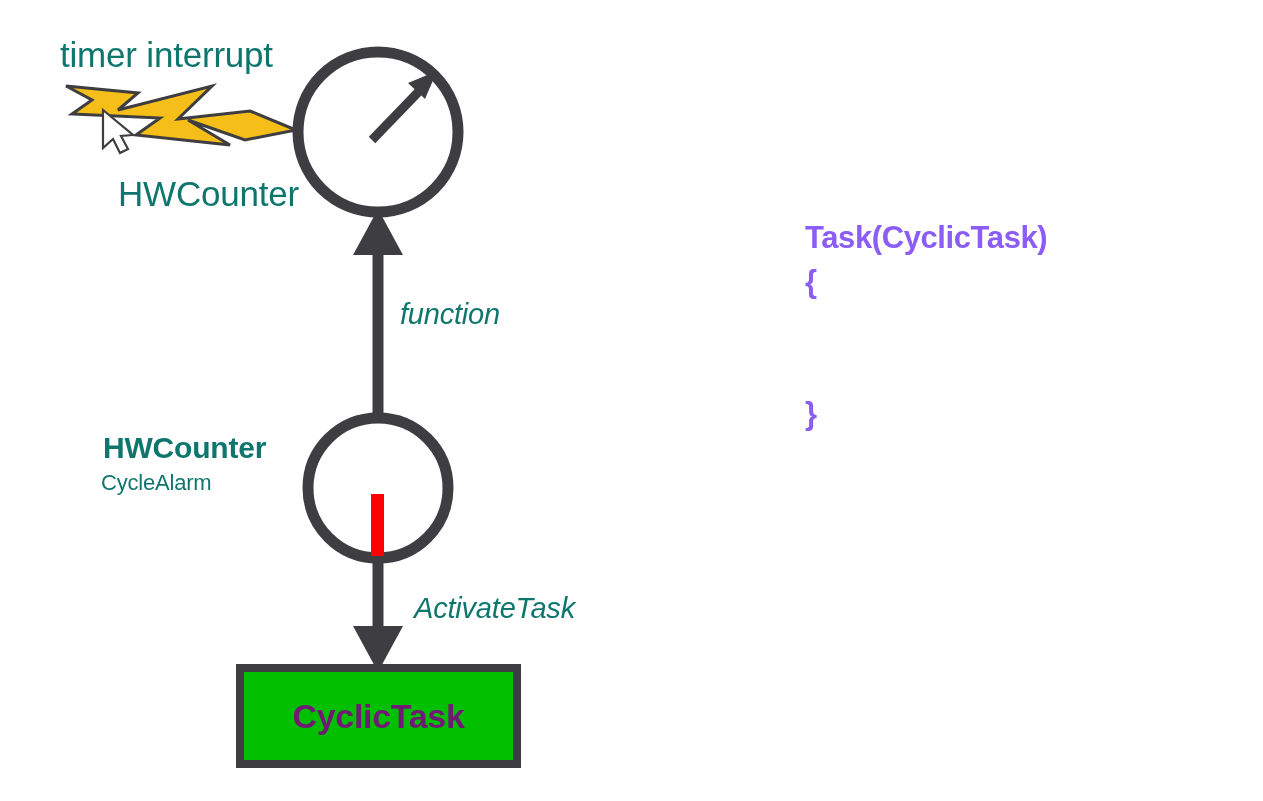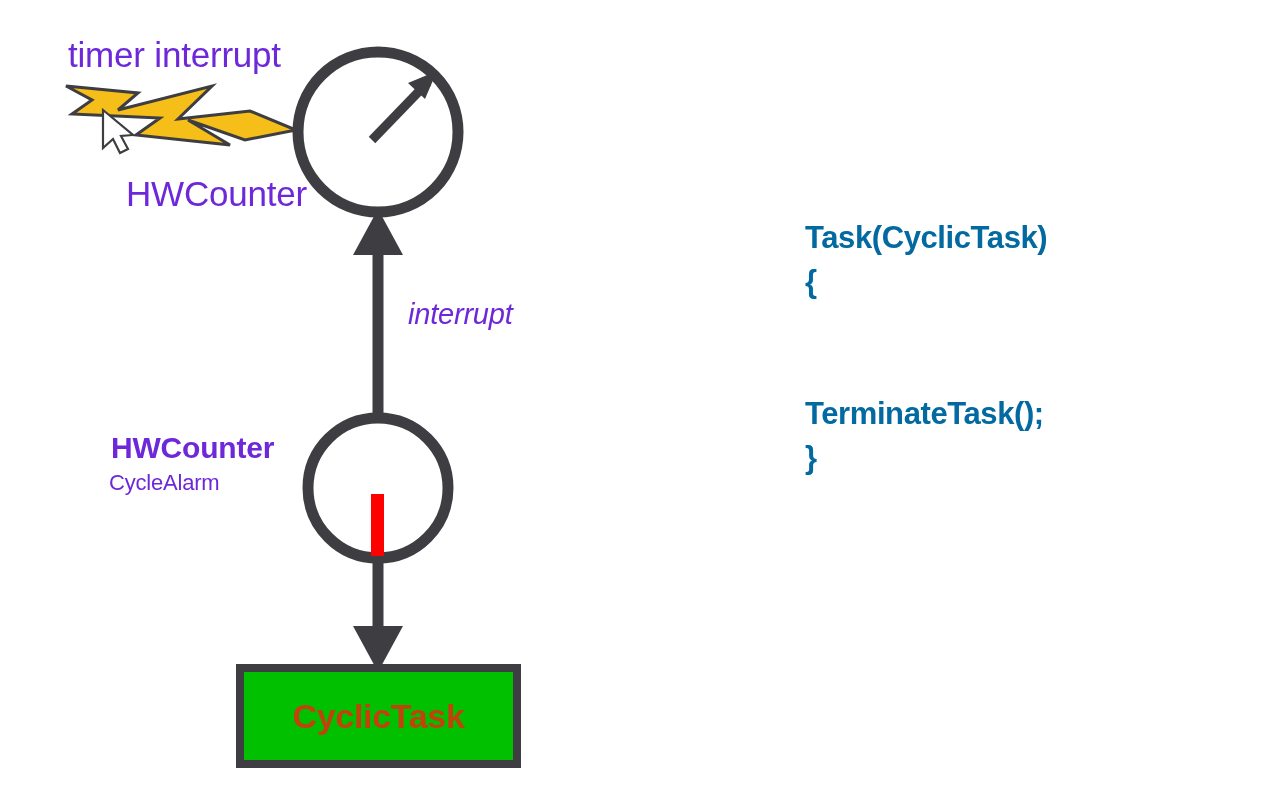--- a/index.html
+++ b/index.html
@@ -22,23 +22,22 @@
     position: absolute;
     left: 0;
     top: 0;
     width: 1263px;
     height: 801px;
   }
   
   .lbl {
     position: absolute;
     white-space: pre;
-    color: #6d28d9;
+    color: #0f766e;
     line-height: 1;
-    margin-left: 8px;
   }
   #label-timer-interrupt {
     left: 60px;
     top: 37px;
     font-size: 35px;
     letter-spacing: -0.2px;
   }
   #label-hwcounter {
     left: 118px;
     top: 176px;
@@ -76,31 +75,31 @@
     position: absolute;
     left: 240px;
     top: 668px;
     width: 277px;
     height: 96px;
     display: flex;
     align-items: center;
     justify-content: center;
     font-size: 34px;
     font-weight: bold;
-    color: #c2410c;
+    color: #701a75;
     letter-spacing: -0.3px;
   }
   
   #code-block {
     position: absolute;
     left: 805px;
     top: 222px;
     font-size: 31px;
     font-weight: bold;
-    color: #0369a1;
+    color: #8b5cf6;
     line-height: 1.0;
     letter-spacing: -0.4px;
   }
   #code-block .code-line {
     white-space: pre;
     height: 44px;
   }
   #code-block .code-line.blank {
     height: 44px;
   }
@@ -149,27 +148,27 @@
   </svg>
 
   <div class="lbl" id="label-timer-interrupt">timer interrupt</div>
 
   <div class="lbl" id="label-hwcounter">HWCounter</div>
 
   <div class="lbl" id="label-autostart">HWCounter</div>
 
   <div class="lbl" id="label-cyclealarm">CycleAlarm</div>
 
-  <div class="lbl" id="label-monitors">interrupt</div>
+  <div class="lbl" id="label-monitors">function</div>
 
+  <div class="lbl" id="label-activatetask">ActivateTask</div>
 
   <div id="label-cyclictask">CyclicTask</div>
 
   <div id="code-block">
     <div class="code-line">Task(CyclicTask)</div>
     <div class="code-line">{</div>
     <div class="code-line blank"></div>
     <div class="code-line blank"></div>
-    <div class="code-line">TerminateTask();</div>
     <div class="code-line">}</div>
   </div>
 
 </div>
 
 </body></html>

